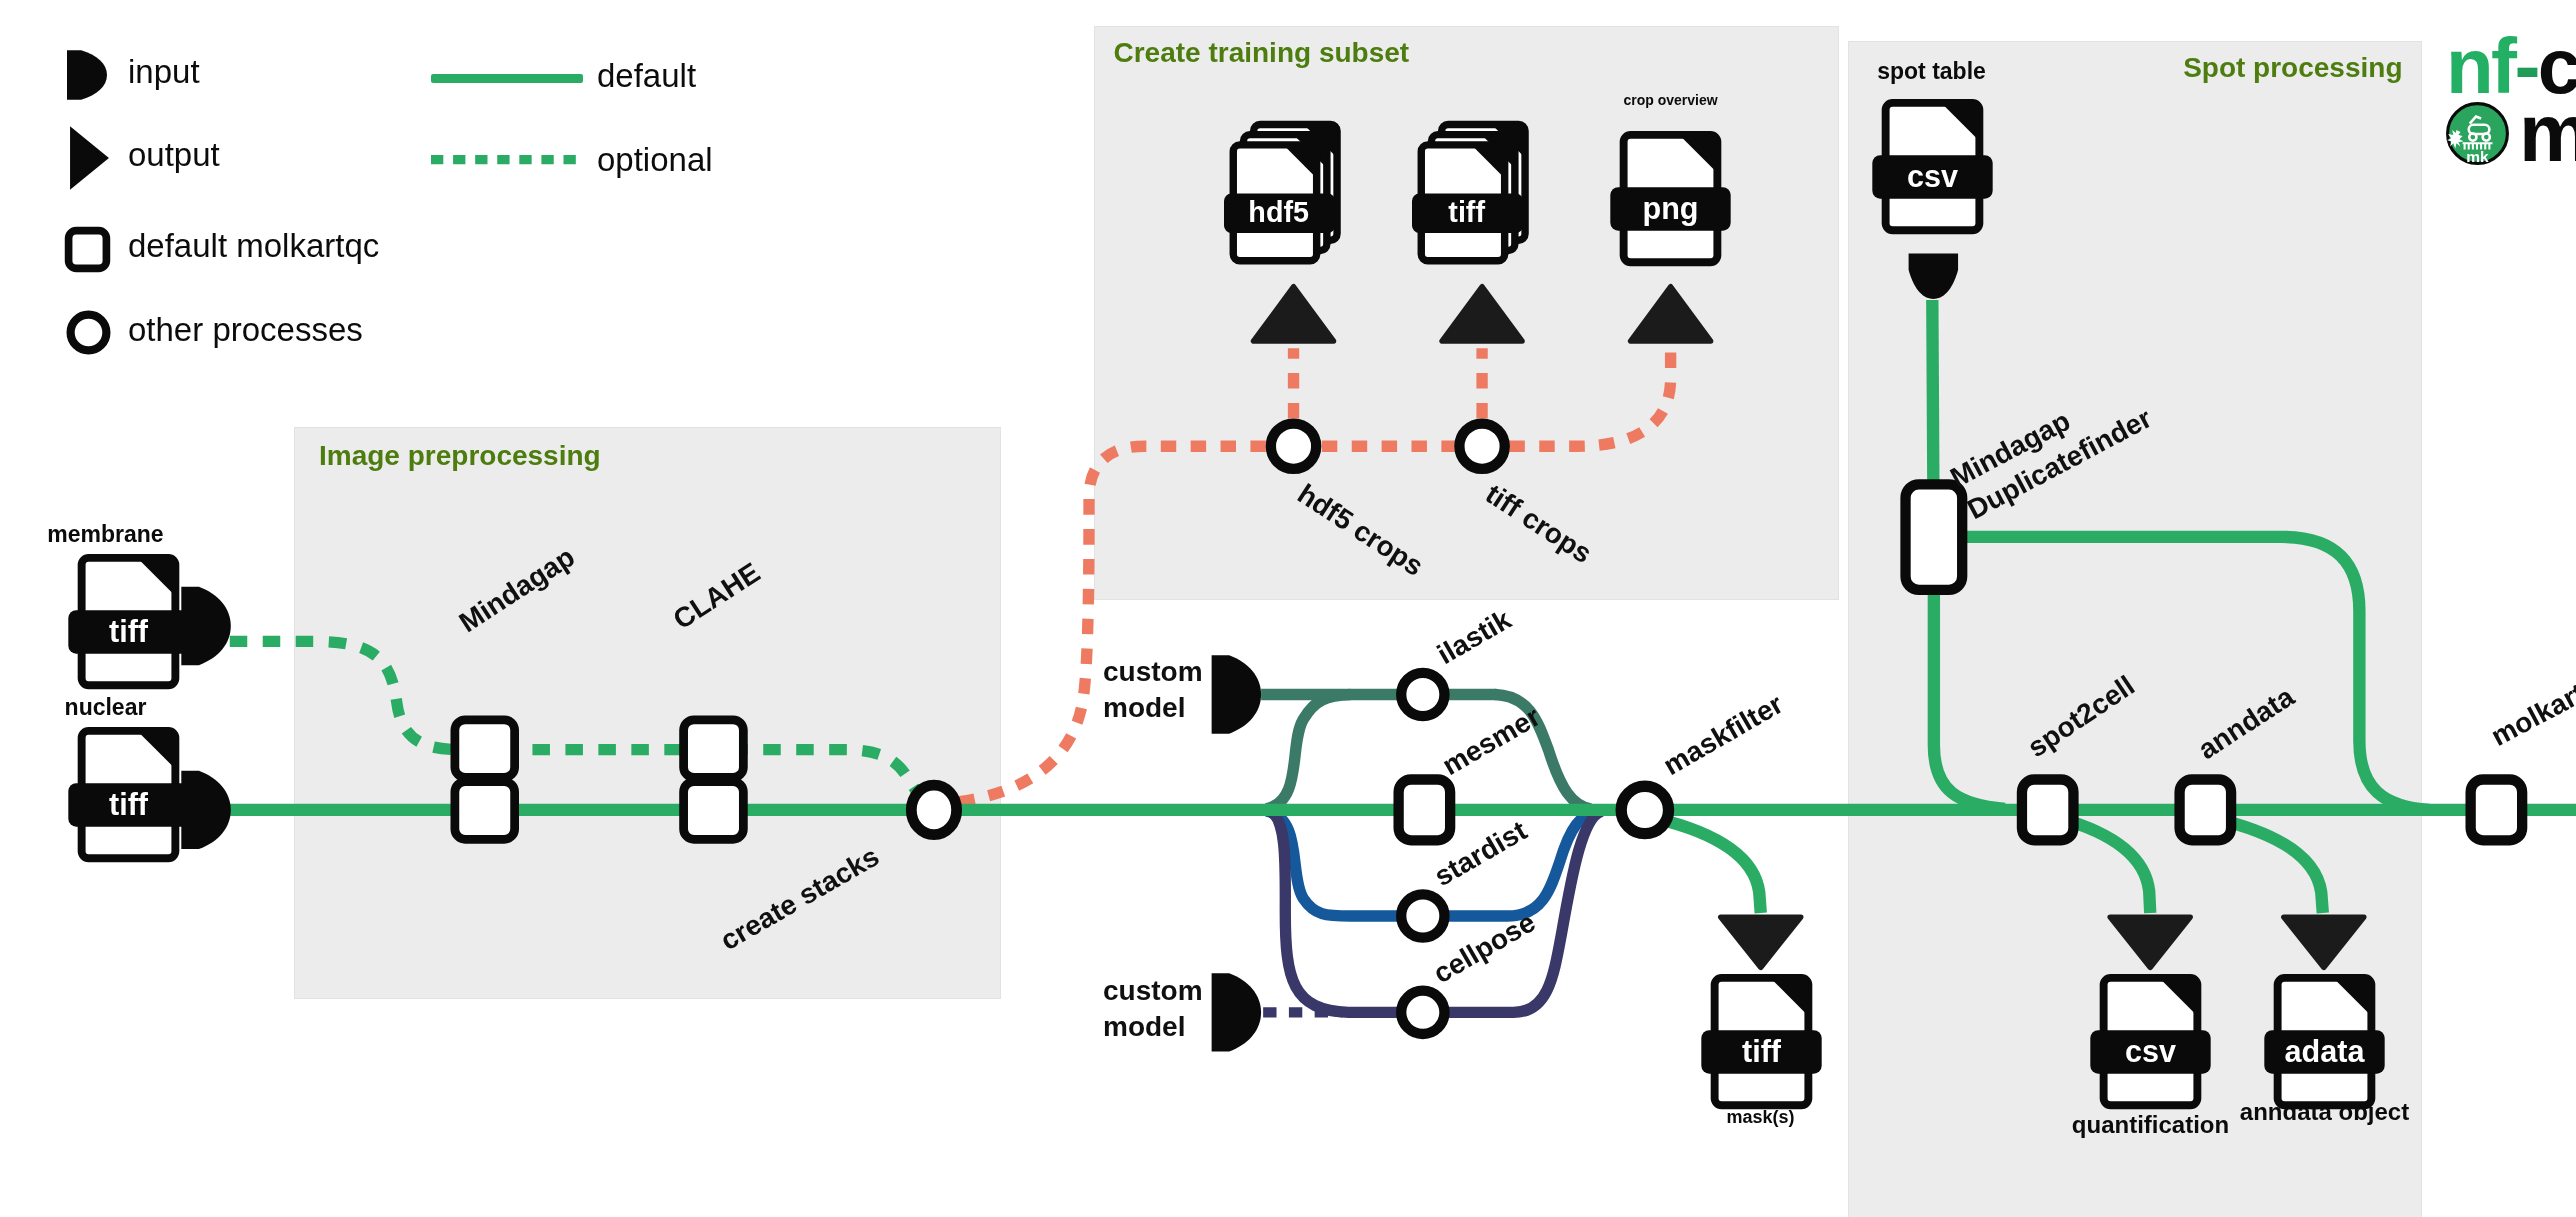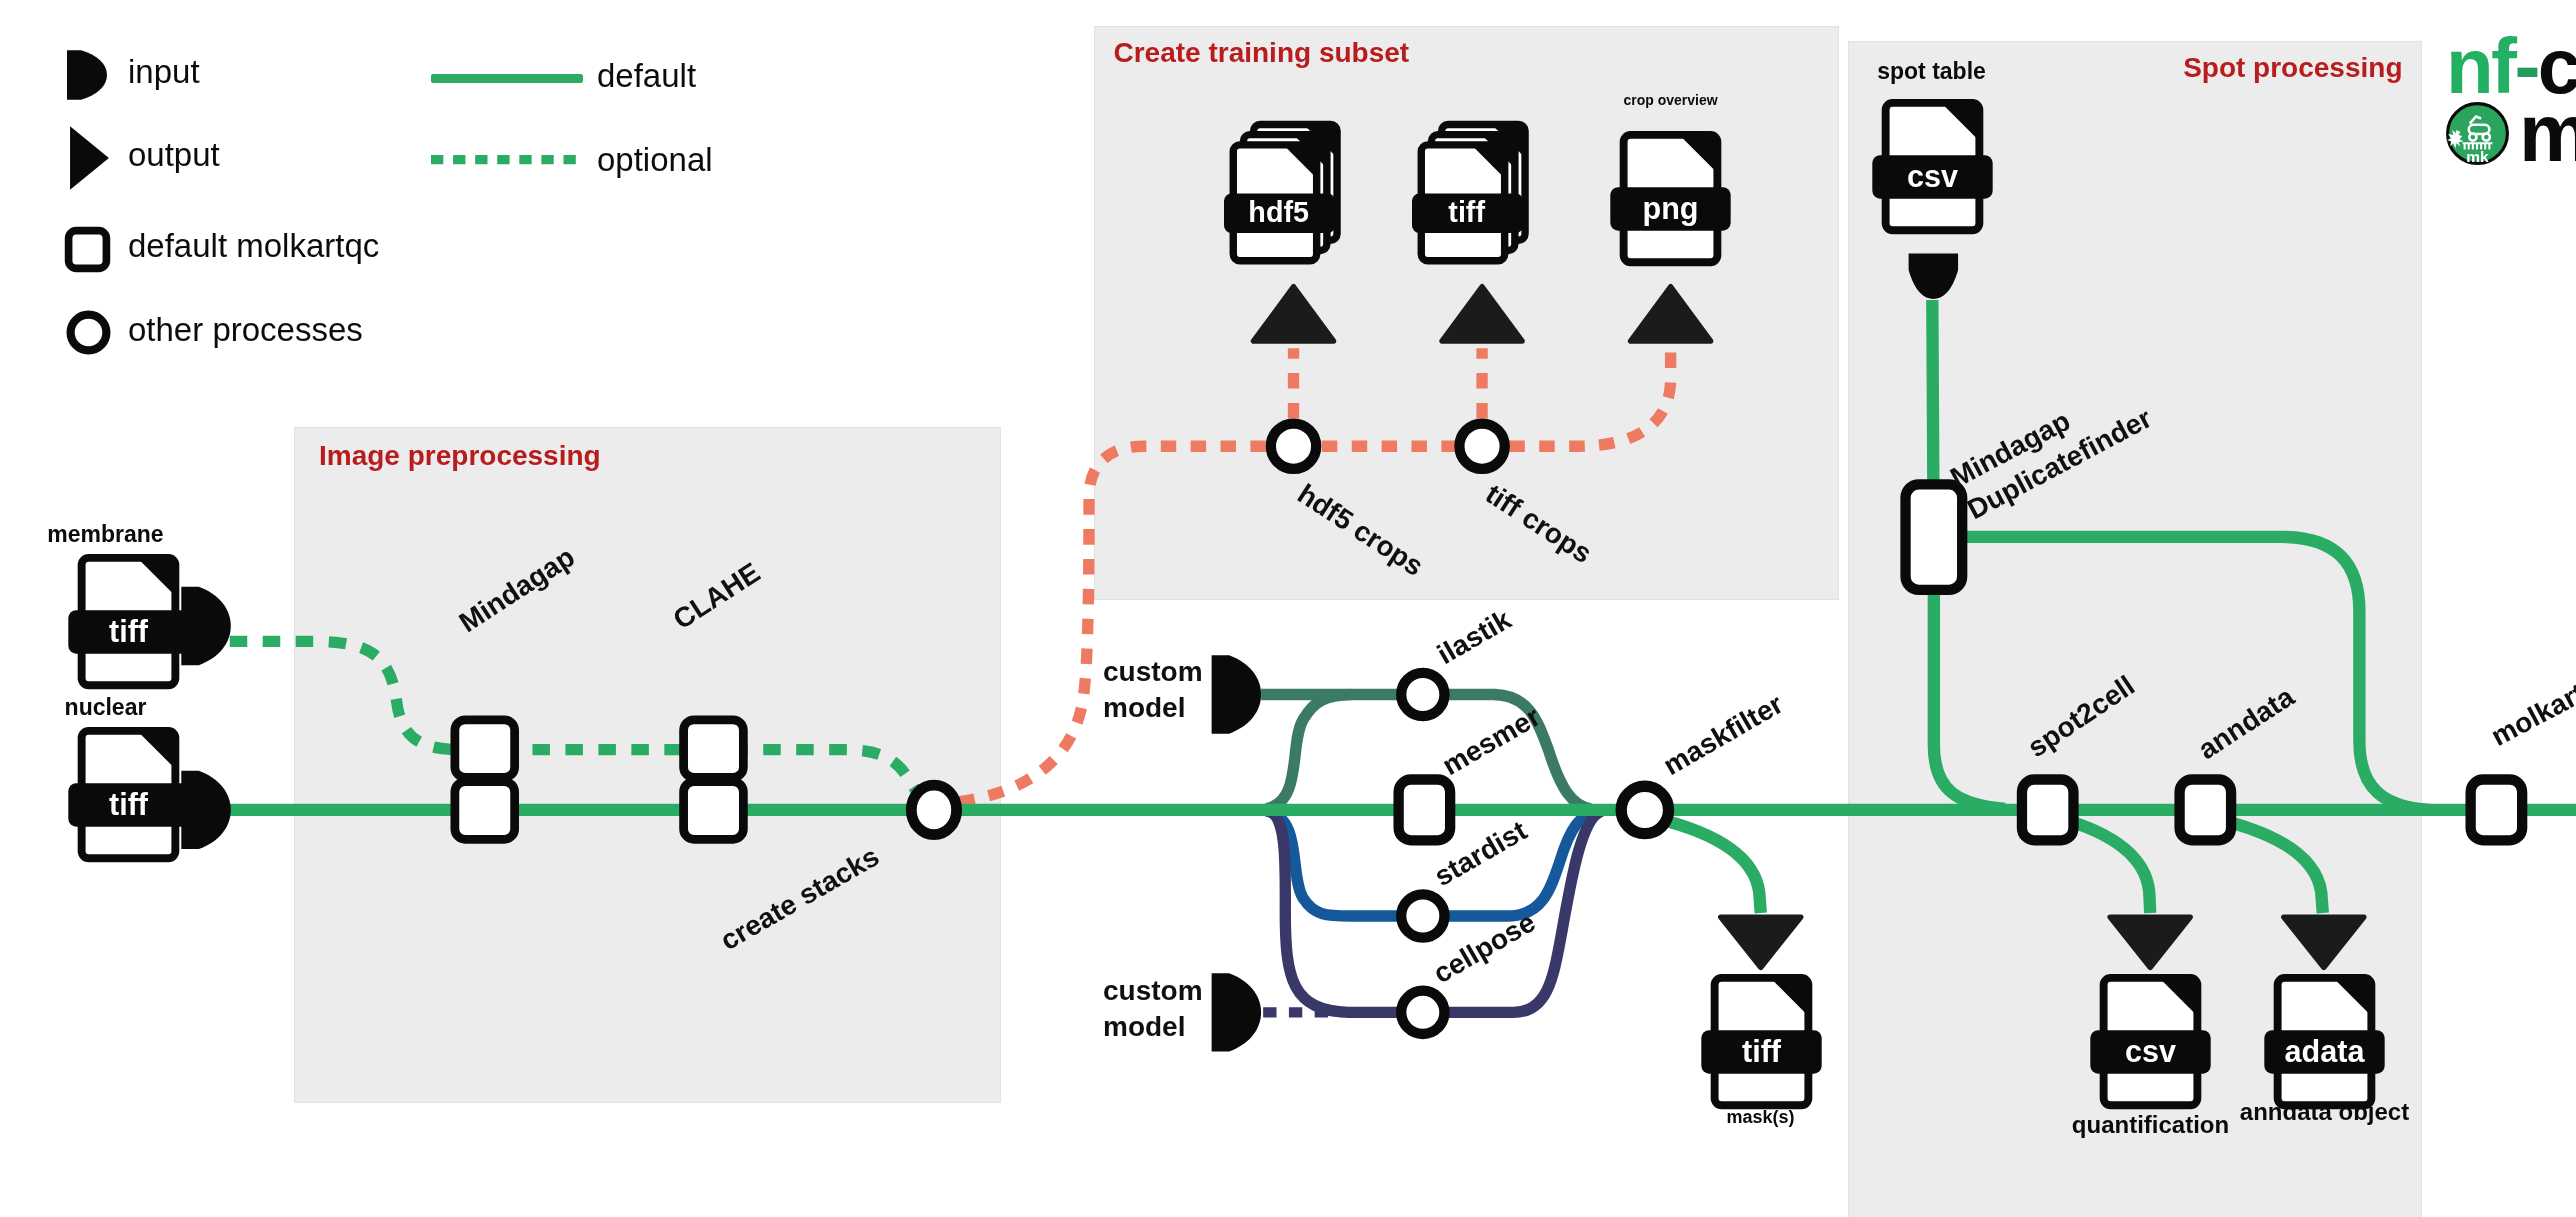--- a/index.html
+++ b/index.html
@@ -1,19 +1,19 @@
 <!DOCTYPE html>
 <html style="font-size:8.2px"><head>
 <meta charset="utf-8">
 <style>
   html,body{margin:0;padding:0;background:#fff;}
   #page{position:relative;width:2891px;height:1218px;background:#ffffff;overflow:hidden;
         font-family:"Liberation Sans","DejaVu Sans",sans-serif;}
   .panel{position:absolute;background:#ececec;border:1.5px solid #e2e2e2;box-sizing:border-box;}
-  .panel-title{position:absolute;font-weight:bold;font-size:28px;color:#b91c1c;white-space:nowrap;}
+  .panel-title{position:absolute;font-weight:bold;font-size:28px;color:#4d7c0f;white-space:nowrap;}
   .wires{position:absolute;left:0;top:0;width:2891px;height:1218px;}
   .wire-green{stroke:#2BAC64;stroke-width:24;fill:none;}
   .wire-green-dash{stroke:#2BAC64;stroke-width:22;fill:none;stroke-dasharray:34 30;}
   .wire-salmon{stroke:#EE7B61;stroke-width:22;fill:none;stroke-dasharray:30 28;}
   .wire-teal{stroke:#3C7A68;stroke-width:22;fill:none;}
   .wire-blue{stroke:#15599C;stroke-width:22;fill:none;}
   .wire-navy{stroke:#3A3769;stroke-width:22;fill:none;}
   .wire-navy-dash{stroke:#3A3769;stroke-width:20;fill:none;stroke-dasharray:26 24;}
   .node-stroke{fill:#ffffff;stroke:#0a0a0a;}
   .tri{fill:#1b1b1b;stroke:#1b1b1b;stroke-width:10;stroke-linejoin:round;}
@@ -37,21 +37,21 @@
   .logo-hyphen{color:#1E9C58;}
   .logo-molkart{position:absolute;left:2519px;top:87px;font-size:81px;font-weight:800;
                 letter-spacing:-2.1px;color:#0b0b0b;white-space:nowrap;}
   svg{overflow:visible;}
 </style>
 </head>
 <body>
 
 <div id="page">
 
-  <div class="panel" style="left:294px;top:427px;width:707px;height:676px;">
+  <div class="panel" style="left:294px;top:427px;width:707px;height:572px;">
     <div class="panel-title" style="left:24px;top:12.4px;">Image preprocessing</div>
   </div>
   <div class="panel" style="left:1094px;top:26px;width:745px;height:574px;">
     <div class="panel-title" style="left:18.5px;top:10.3px;">Create training subset</div>
   </div>
   <div class="panel" style="left:1848px;top:41px;width:574px;height:1210px;">
     <div class="panel-title" style="right:18.5px;top:10.3px;">Spot processing</div>
   </div>
 
   <svg class="wires" viewBox="0 0 5612 2364">

